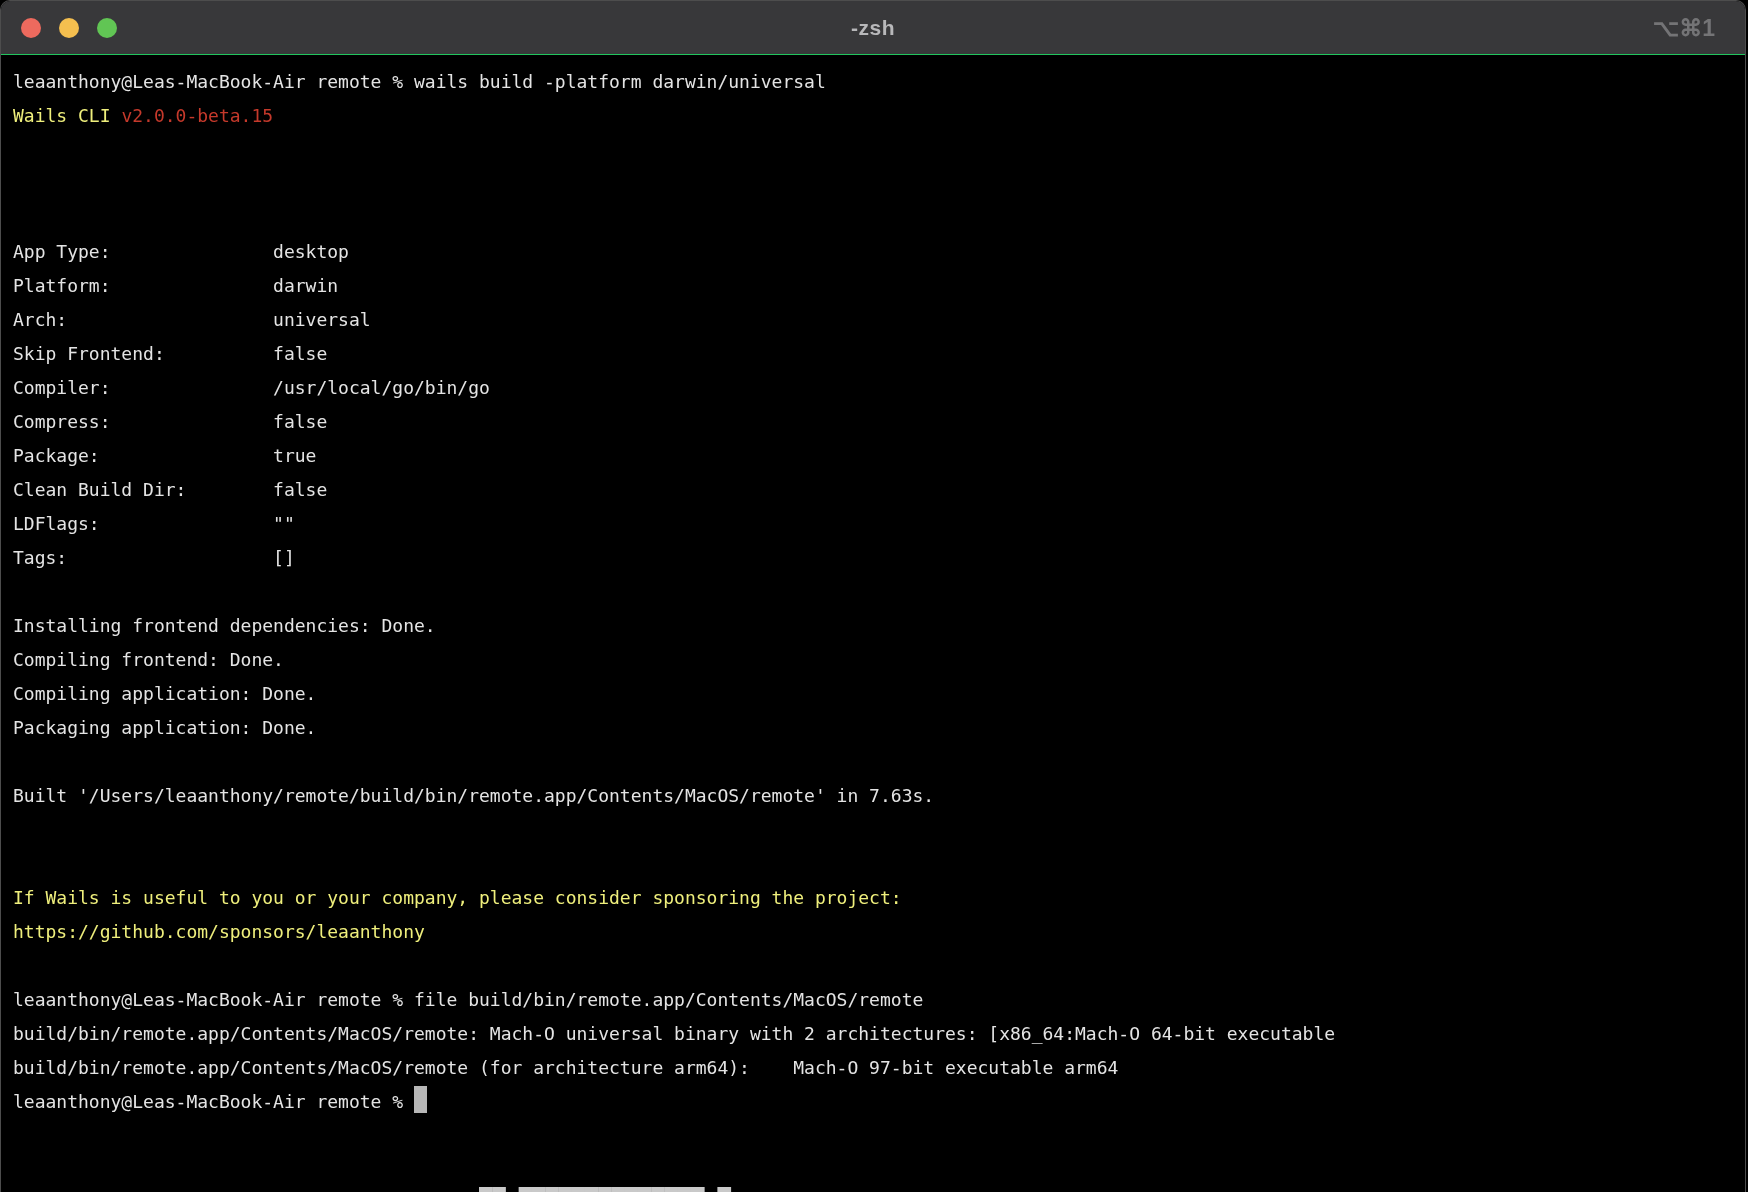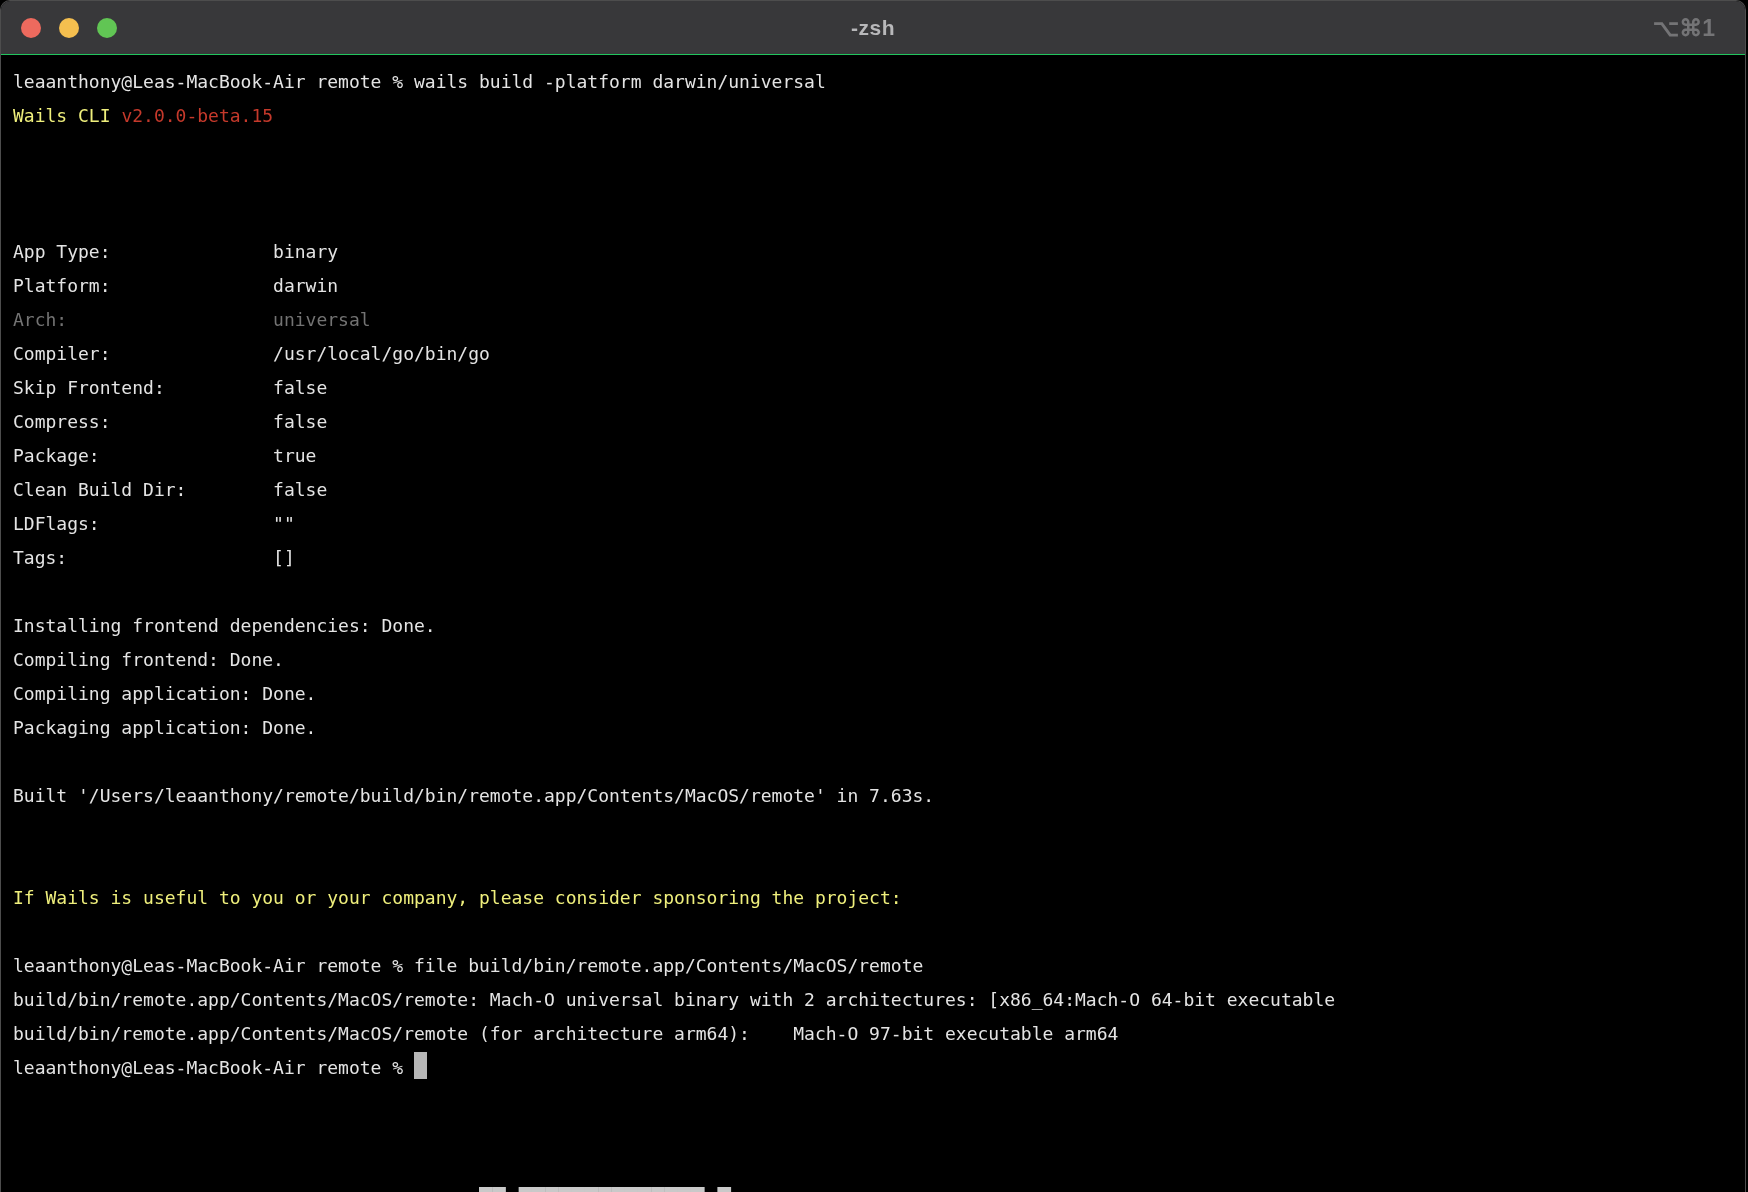--- a/index.html
+++ b/index.html
@@ -119,40 +119,41 @@
     </div>
     <div id="window-title" style="color: rgb(184, 184, 186);">-zsh</div>
     <div id="window-shortcut" style="color: rgb(116, 116, 118);">⌥⌘1</div>
   </div>
   <div id="terminal-screen" style="background: rgb(0, 0, 0);">
       <div class="term-line"><span style="color: rgb(228, 228, 228);">leaanthony@Leas-MacBook-Air remote % wails build -platform darwin/universal</span></div>
       <div class="term-line"><span style="color: rgb(239, 239, 124);">Wails CLI </span><span style="color: rgb(197, 57, 43);">v2.0.0-beta.15</span></div>
       <div class="term-line">&nbsp;</div>
       <div class="term-line">&nbsp;</div>
       <div class="term-line">&nbsp;</div>
-      <div class="term-line"><span style="color: rgb(228, 228, 228);">App Type:               binary</span></div>
+      <div class="term-line"><span style="color: rgb(228, 228, 228);">App Type:               desktop</span></div>
       <div class="term-line"><span style="color: rgb(228, 228, 228);">Platform:               darwin</span></div>
-      <div class="term-line"><span style="color: #737373; margin-top: 32px;">Arch:                   universal</span></div>
+      <div class="term-line"><span style="color: #e5e5e5; margin-top: 32px;">Arch:                   universal</span></div>
+      <div class="term-line"><span style="color: rgb(228, 228, 228);">Skip Frontend:          false</span></div>
       <div class="term-line"><span style="color: rgb(228, 228, 228);">Compiler:               /usr/local/go/bin/go</span></div>
-      <div class="term-line"><span style="color: rgb(228, 228, 228);">Skip Frontend:          false</span></div>
       <div class="term-line"><span style="color: rgb(228, 228, 228);">Compress:               false</span></div>
       <div class="term-line"><span style="color: rgb(228, 228, 228);">Package:                true</span></div>
       <div class="term-line"><span style="color: rgb(228, 228, 228);">Clean Build Dir:        false</span></div>
       <div class="term-line"><span style="color: rgb(228, 228, 228);">LDFlags:                ""</span></div>
       <div class="term-line"><span style="color: rgb(228, 228, 228);">Tags:                   []</span></div>
       <div class="term-line">&nbsp;</div>
       <div class="term-line"><span style="color: rgb(228, 228, 228);">Installing frontend dependencies: Done.</span></div>
       <div class="term-line"><span style="color: rgb(228, 228, 228);">Compiling frontend: Done.</span></div>
       <div class="term-line"><span style="color: rgb(228, 228, 228);">Compiling application: Done.</span></div>
       <div class="term-line"><span style="color: rgb(228, 228, 228);">Packaging application: Done.</span></div>
       <div class="term-line">&nbsp;</div>
       <div class="term-line"><span style="color: rgb(228, 228, 228);">Built '/Users/leaanthony/remote/build/bin/remote.app/Contents/MacOS/remote' in 7.63s.</span></div>
       <div class="term-line">&nbsp;</div>
       <div class="term-line">&nbsp;</div>
       <div class="term-line"><span style="color: rgb(239, 239, 124);">If Wails is useful to you or your company, please consider sponsoring the project:</span></div>
+      <div class="term-line"><span style="color: rgb(239, 239, 124);">https://github.com/sponsors/leaanthony</span></div>
       <div class="term-line">&nbsp;</div>
       <div class="term-line"><span style="color: rgb(228, 228, 228);">leaanthony@Leas-MacBook-Air remote % file build/bin/remote.app/Contents/MacOS/remote</span></div>
       <div class="term-line"><span style="color: rgb(228, 228, 228);">build/bin/remote.app/Contents/MacOS/remote: Mach-O universal binary with 2 architectures: [x86_64:Mach-O 64-bit executable</span></div>
       <div class="term-line"><span style="color: rgb(228, 228, 228);">build/bin/remote.app/Contents/MacOS/remote (for architecture arm64):    Mach-O 97-bit executable arm64</span></div>
       <div class="term-line"><span style="color: rgb(228, 228, 228);">leaanthony@Leas-MacBook-Air remote % </span><span class="cursor-block" style="background: rgb(183, 183, 183);"></span></div>
     </div>
 </div>
 
 <div id="cutoff-strip">
   <span>██ ██████████████ █</span>

